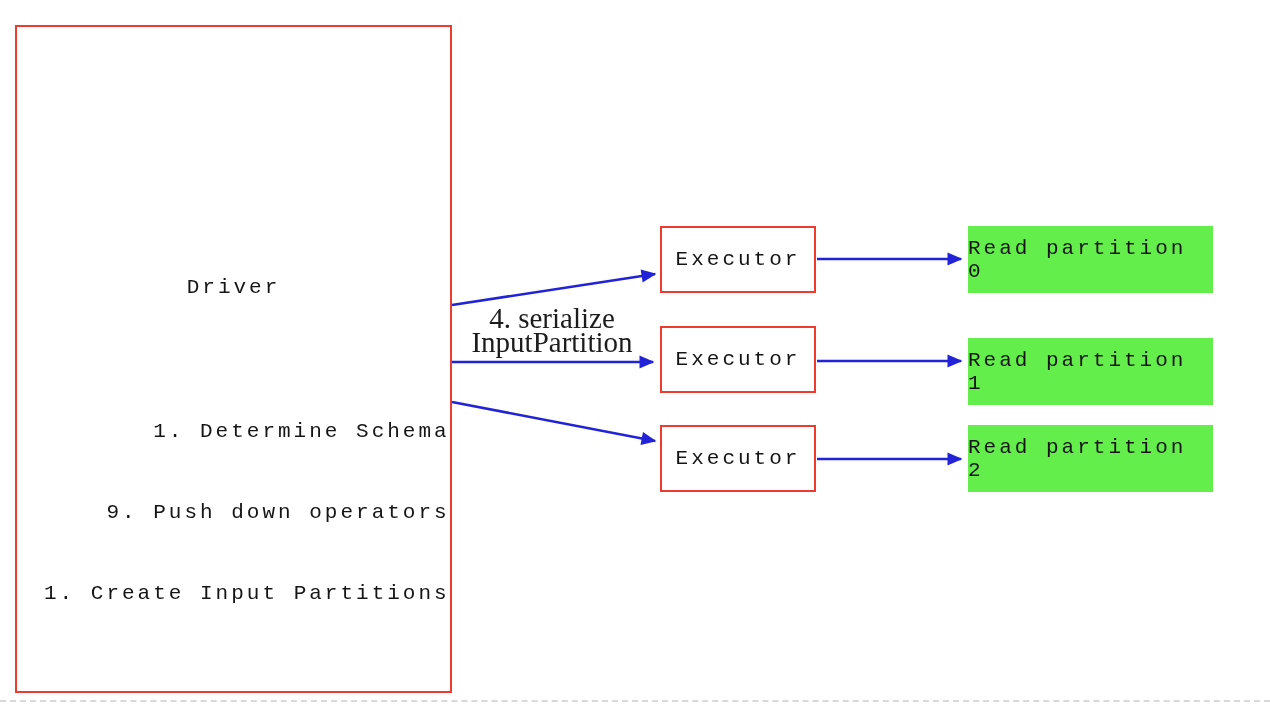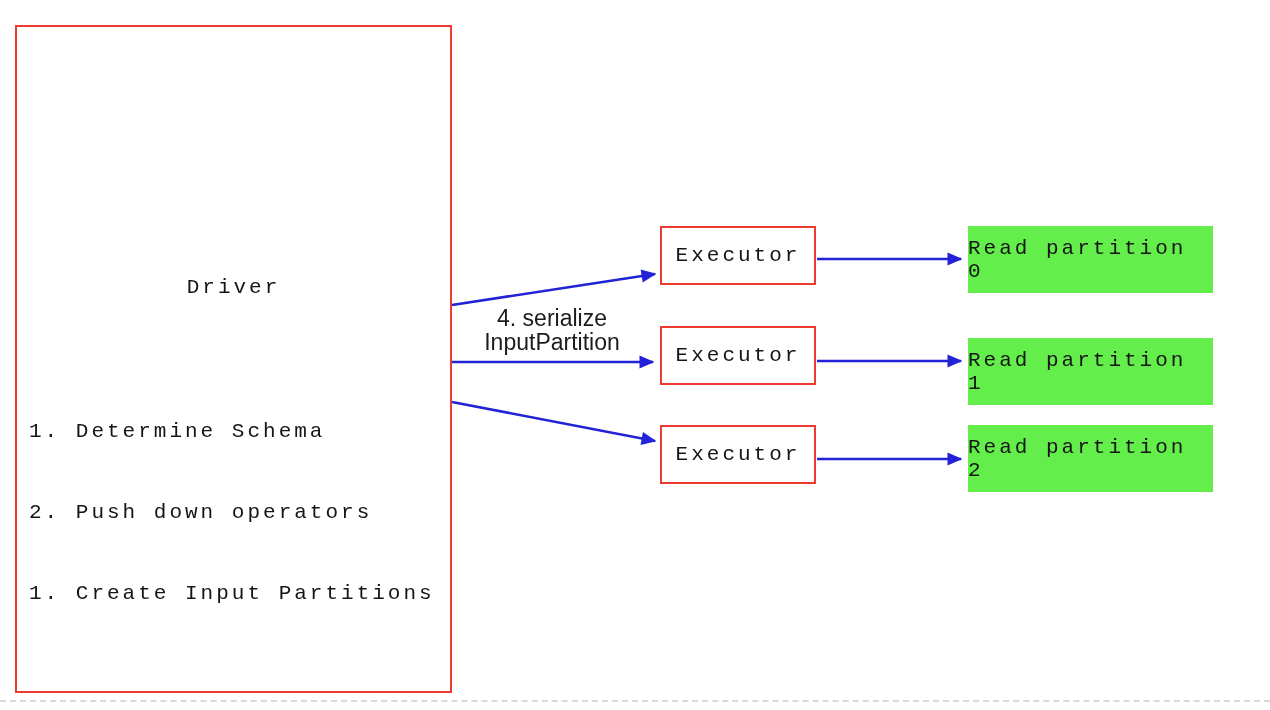--- a/index.html
+++ b/index.html
@@ -16,46 +16,46 @@
     overflow:hidden;
   }
   .mono{
     font-family:"Liberation Mono","DejaVu Sans Mono",monospace;
     font-size:21px;
     letter-spacing:3px;
     color:var(--text-black);
   }
   .serif-label{
     position:absolute;
-    font-family:Liberation Sans, sans-serif;
-    font-size:23px;
+    font-family:Liberation Serif, serif;
+    font-size:29px;
     line-height:24px;
     color:#1c1c1c;
     text-align:center;
     transform:translateX(-50%);
     white-space:nowrap;
   }
   #driver-box{
     position:absolute;left:15px;top:25px;
     width:437px;height:668px;
     border:2px solid var(--box-border-red);
     box-sizing:border-box;
     background:#ffffff;
   }
   #driver-title{
     position:absolute;left:15px;top:276px;
     width:437px;text-align:center;
   }
   #driver-steps{
-    position:absolute;left:29px;top:364px;
-    line-height:27px;white-space:pre;
+    position:absolute;left:44px;top:364px;
+    line-height:27px;white-space:pre;text-align:right;
   }
   .exec-box{
     position:absolute;left:660px;
-    width:156px;height:59px;
+    width:156px;height:67px;
     border:2px solid var(--box-border-red);
     box-sizing:border-box;
     background:#ffffff;
     display:flex;align-items:center;justify-content:center;
   }
   #exec-0{top:226px}
   #exec-1{top:326px}
   #exec-2{top:425px}
   .part-box{
     position:absolute;left:968px;
@@ -88,21 +88,21 @@
 </style>
 </head>
 <body>
 
 <div id="canvas">
 
   <div id="driver-box"></div>
   <div id="driver-title" class="mono">Driver</div>
   <div id="driver-steps" class="mono">
     <div>1. Determine Schema</div>
-    <div>2. Push down operators</div>
+    <div>9. Push down operators</div>
     <div>1. Create Input Partitions</div>
   </div>
 
   <div id="exec-0" class="exec-box">
     <span class="mono">Executor</span>
   </div>
   <div id="exec-1" class="exec-box">
     <span class="mono">Executor</span>
   </div>
   <div id="exec-2" class="exec-box">

